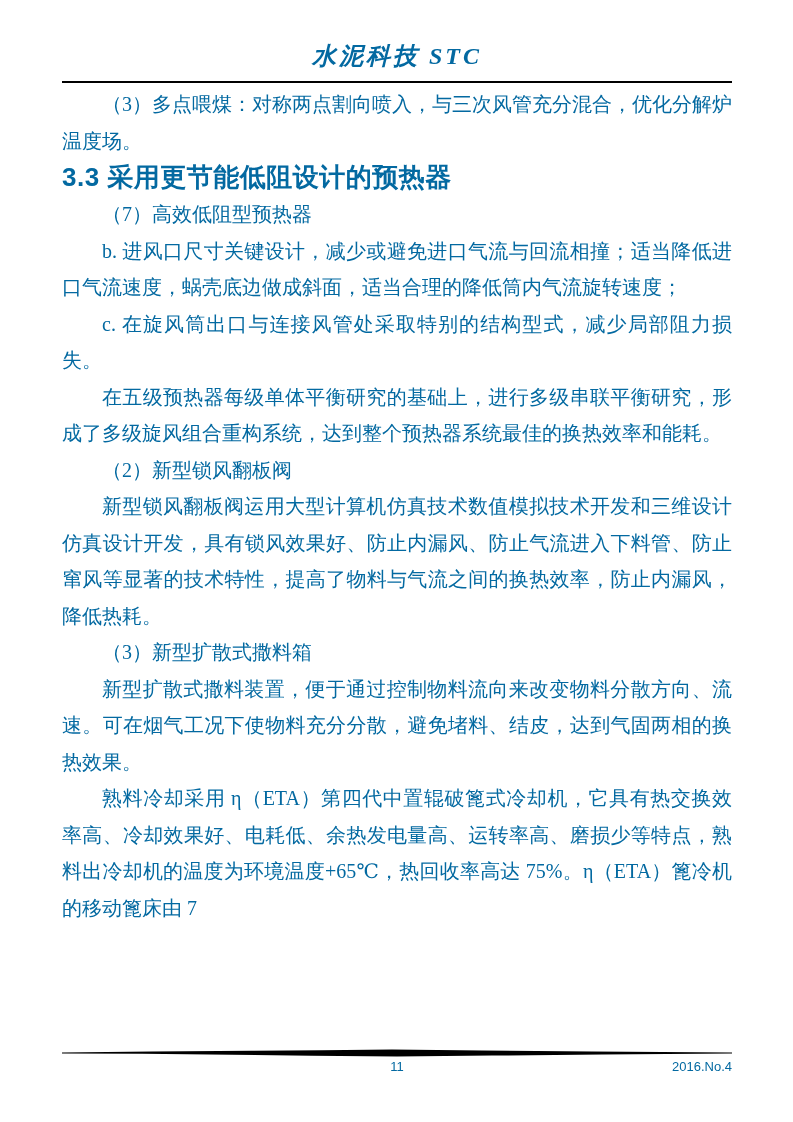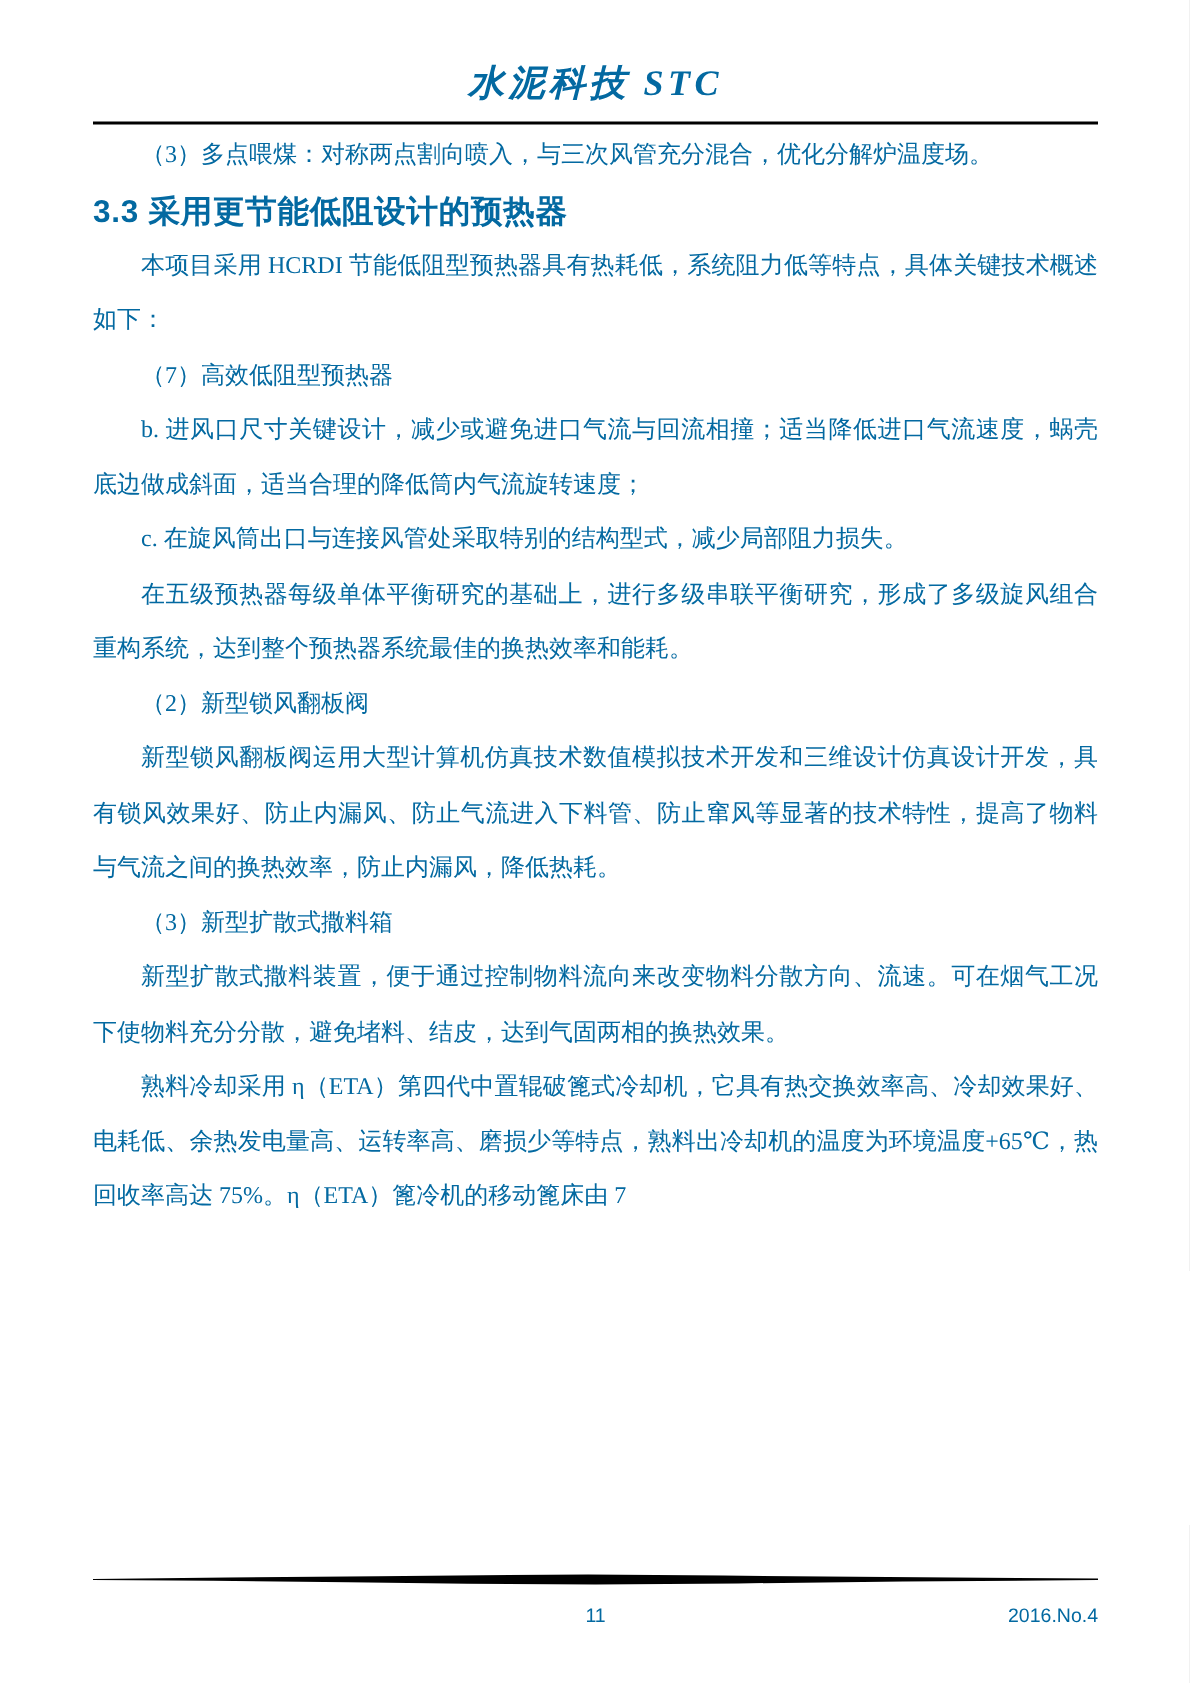--- a/index.html
+++ b/index.html
@@ -35,49 +35,49 @@
     margin-top: 7px;
   }
   .doc-body {
     margin-top: 3px;
   }
   .doc-body p, .doc-body h2 {
     margin: 0;
     padding: 0;
   }
   .body-para {
-    font-size: 16px;
+    font-size: 20px;
     line-height: 36.5px;
     text-align: justify;
     text-indent: 2em;
     word-break: break-all;
   }
   .section-heading {
-    font-size: 21px;
+    font-size: 26px;
     font-weight: bold;
     line-height: 37px;
     text-indent: 0;
     text-align: left;
     font-family: "Liberation Sans", "DejaVu Sans", sans-serif;
     letter-spacing: 0.5px;
   }
   .footer {
     position: absolute;
     left: 62px;
     right: 61px;
     top: 1049px;
   }
   .footer-rule-svg {
     display: block;
     width: 100%;
     height: 8px;
   }
   .footer-row {
     position: relative;
-    margin-top: 11px;
+    margin-top: 1px;
     font-family: "Liberation Sans", "DejaVu Sans", sans-serif;
     font-size: 13px;
     line-height: 17px;
   }
   .page-number {
     display: block;
     text-align: center;
   }
   .issue-label {
     position: absolute;
@@ -92,21 +92,20 @@
   <div class="content">
 
     <div class="header">
       <div class="journal-title">水泥科技 STC</div>
       <div class="header-rule"></div>
     </div>
 
     <div class="doc-body">
       <p class="body-para">（3）多点喂煤：对称两点割向喷入，与三次风管充分混合，优化分解炉温度场。</p>
       <h2 class="section-heading">3.3 采用更节能低阻设计的预热器</h2>
-      <p class="body-para">本项目采用 HCRDI 节能低阻型预热器具有热耗低，系统阻力低等特点，具体关键技术概述如下：</p>
       <p class="body-para">（7）高效低阻型预热器</p>
       <p class="body-para">b. 进风口尺寸关键设计，减少或避免进口气流与回流相撞；适当降低进口气流速度，蜗壳底边做成斜面，适当合理的降低筒内气流旋转速度；</p>
       <p class="body-para">c. 在旋风筒出口与连接风管处采取特别的结构型式，减少局部阻力损失。</p>
       <p class="body-para">在五级预热器每级单体平衡研究的基础上，进行多级串联平衡研究，形成了多级旋风组合重构系统，达到整个预热器系统最佳的换热效率和能耗。</p>
       <p class="body-para">（2）新型锁风翻板阀</p>
       <p class="body-para">新型锁风翻板阀运用大型计算机仿真技术数值模拟技术开发和三维设计仿真设计开发，具有锁风效果好、防止内漏风、防止气流进入下料管、防止窜风等显著的技术特性，提高了物料与气流之间的换热效率，防止内漏风，降低热耗。</p>
       <p class="body-para">（3）新型扩散式撒料箱</p>
       <p class="body-para">新型扩散式撒料装置，便于通过控制物料流向来改变物料分散方向、流速。可在烟气工况下使物料充分分散，避免堵料、结皮，达到气固两相的换热效果。</p>
       <p class="body-para">熟料冷却采用 η（ETA）第四代中置辊破篦式冷却机，它具有热交换效率高、冷却效果好、电耗低、余热发电量高、运转率高、磨损少等特点，熟料出冷却机的温度为环境温度+65℃，热回收率高达 75%。η（ETA）篦冷机的移动篦床由 7</p>
     </div>

